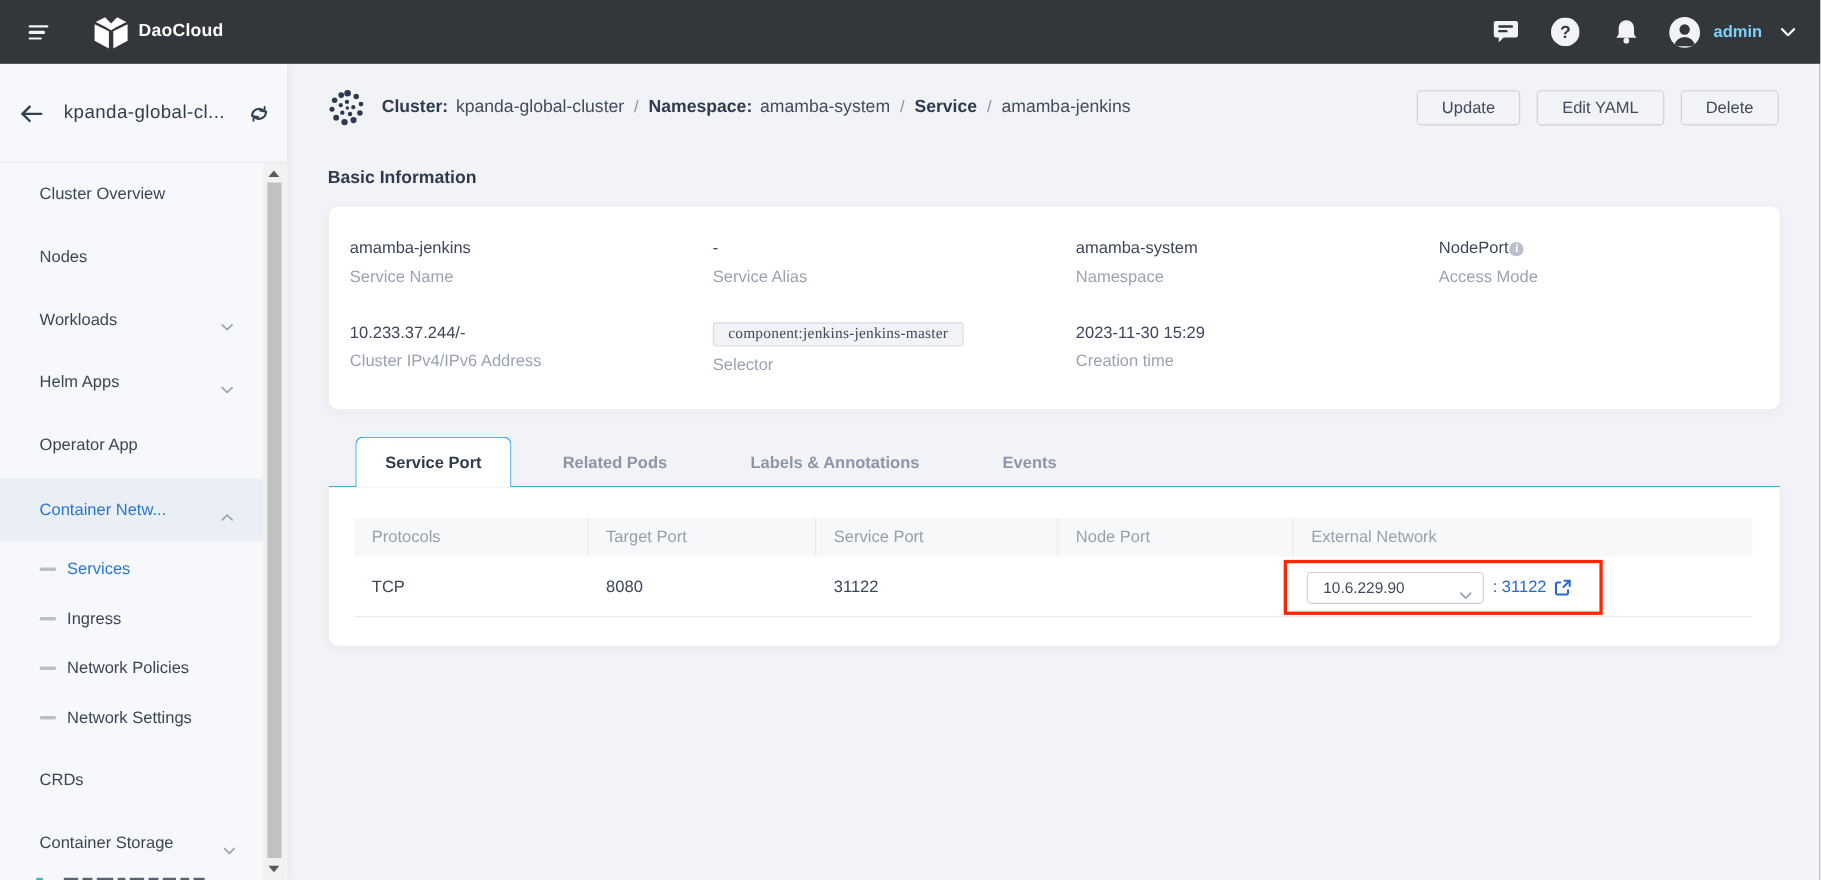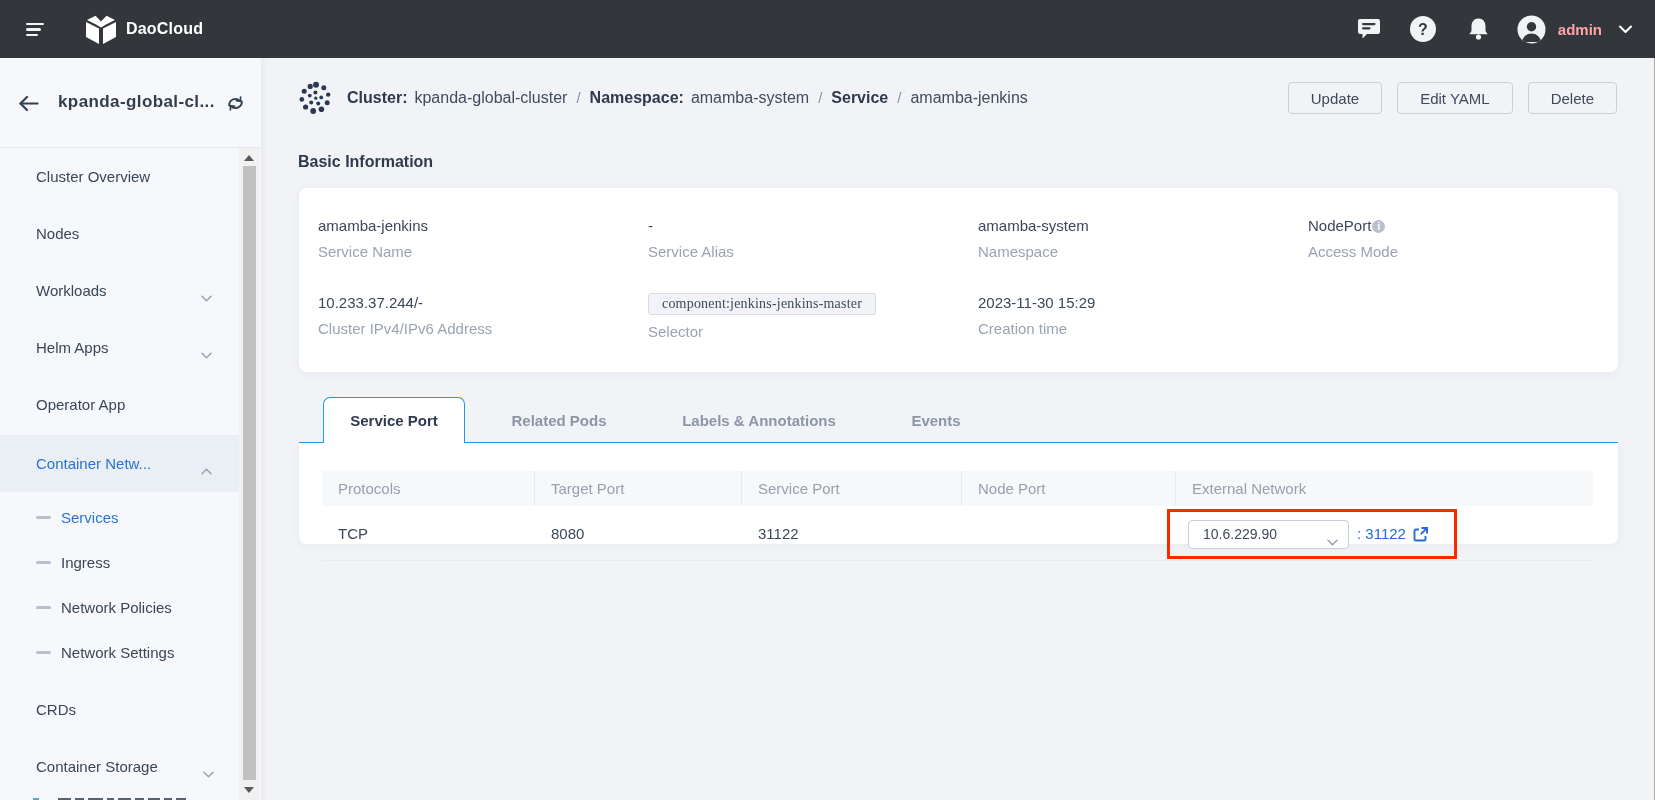--- a/index.html
+++ b/index.html
@@ -10,27 +10,27 @@
   .topbar { position:absolute; left:0; top:0; width:1655px; height:58px; background:#33363b; z-index:30; }
   .hamburger { position:absolute; left:26px; top:23px; width:18px; height:13px; cursor:pointer; }
   .hamburger span { display:block; height:2.4px; background:#f2f3f4; border-radius:2px; margin-bottom:2.9px; }
   .hamburger span:nth-child(1){ width:18px; }
   .hamburger span:nth-child(2){ width:15px; }
   .hamburger span:nth-child(3){ width:12px; }
   .brand { position:absolute; left:84px; top:0; height:58px; display:flex; align-items:center; gap:8px; }
   .brand-name { color:#fff; font-size:16px; font-weight:700; letter-spacing:.2px; }
   .topbar-right { position:absolute; right:23px; top:0; height:58px; display:flex; align-items:center; }
   .tb-icon { display:flex; align-items:center; justify-content:center; }
-  .tb-user { color:#fca5a5; font-size:15px; font-weight:600; margin-left:12px; }
+  .tb-user { color:#7dd3fc; font-size:15px; font-weight:600; margin-left:12px; }
 
   
   .sidebar { position:absolute; left:0; top:58px; width:261px; height:742px; background:#f6f8fb; z-index:20; box-shadow:2px 0 6px rgba(30,40,60,.06); }
   .side-head { position:absolute; left:0; top:0; width:261px; height:90px; border-bottom:1px solid #e4e7ed; }
   .back-arrow { position:absolute; left:18px; top:37px; }
-  .side-title { position:absolute; left:58px; top:34px; font-size:17px; letter-spacing:.4px; color:#333d4e; font-weight:700; }
+  .side-title { position:absolute; left:58px; top:34px; font-size:17px; letter-spacing:.4px; color:#333d4e; font-weight:400; }
   .refresh-ic { position:absolute; left:226px; top:37px; }
   .side-menu { position:absolute; left:0; top:90px; width:239px; }
   .nav-item { height:57px; display:flex; align-items:center; padding-left:36px; font-size:15px; color:#3b4656; position:relative; cursor:pointer; }
   .nav-item .chev { position:absolute; left:201px; top:50%; margin-top:-3px; }
   .nav-item.active { background:#eaeef5; color:#2975d2; margin-top:2px; }
   .nav-sub { height:45px; display:flex; align-items:center; padding-left:36px; font-size:15px; color:#3b4656; position:relative; cursor:pointer; }
   .nav-sub .dash { width:15px; height:3.5px; border-radius:2px; background:#b9c0ca; margin-right:10px; }
   .nav-sub.first { margin-top:3px; }
   .nav-sub.sel { color:#2975d2; }
   .crds { margin-top:6px; }
@@ -79,21 +79,21 @@
   
   .tabs { position:absolute; left:38px; top:397px; width:1319px; height:46px; }
   .tabs .line { position:absolute; left:0; bottom:0; width:100%; height:1.5px; background:#1e9ae5; }
   .tab-active { position:absolute; left:24px; top:0; width:142px; height:46px; background:#fff; border:1.5px solid #1e9ae5; border-bottom:none; border-radius:7px 7px 0 0; display:flex; align-items:center; justify-content:center; font-size:15px; font-weight:700; color:#2f3a4f; z-index:2; }
   .tab { position:absolute; top:0; height:46px; display:flex; align-items:center; justify-content:center; font-size:15px; font-weight:600; color:#8d96a6; cursor:pointer; }
   .tab.t1 { left:182px; width:156px; }
   .tab.t2 { left:352px; width:216px; }
   .tab.t3 { left:586px; width:102px; }
 
   
-  .card2 { position:absolute; left:38px; top:443px; width:1319px; height:101px; background:#fff; border-radius:0 0 8px 8px; box-shadow:0 2px 10px rgba(40,60,90,.05); }
+  .card2 { position:absolute; left:38px; top:443px; width:1319px; height:144px; background:#fff; border-radius:0 0 8px 8px; box-shadow:0 2px 10px rgba(40,60,90,.05); }
   .tbl { position:absolute; left:23px; top:28px; width:1271px; }
   .thead { display:flex; height:35px; background:#f7f8fa; }
   .th { font-size:15px; color:#98a0ac; line-height:35px; padding-left:16px; border-right:1px solid #e7eaee; }
   .th:last-child { border-right:none; }
   .trow { display:flex; height:55px; border-bottom:1px solid #e8ecf0; position:relative; }
   .td { font-size:15px; color:#3c4759; line-height:55px; padding-left:16px; }
   .w1{width:213px;} .w2{width:207px;} .w3{width:220px;} .w4{width:214px;} .w5{width:417px;}
   .red-box { position:absolute; left:845px; top:3px; width:290px; height:50px; border:3px solid #ff2600; display:flex; align-items:center; padding-left:18px; }
   .select { width:161px; height:29px; background:#fff; border:1px solid #c9cfd8; border-radius:4px; position:relative; display:flex; align-items:center; cursor:pointer; }
   .select .sel-txt { font-size:14px; color:#3f4a5c; padding-left:14px; line-height:27px; }

